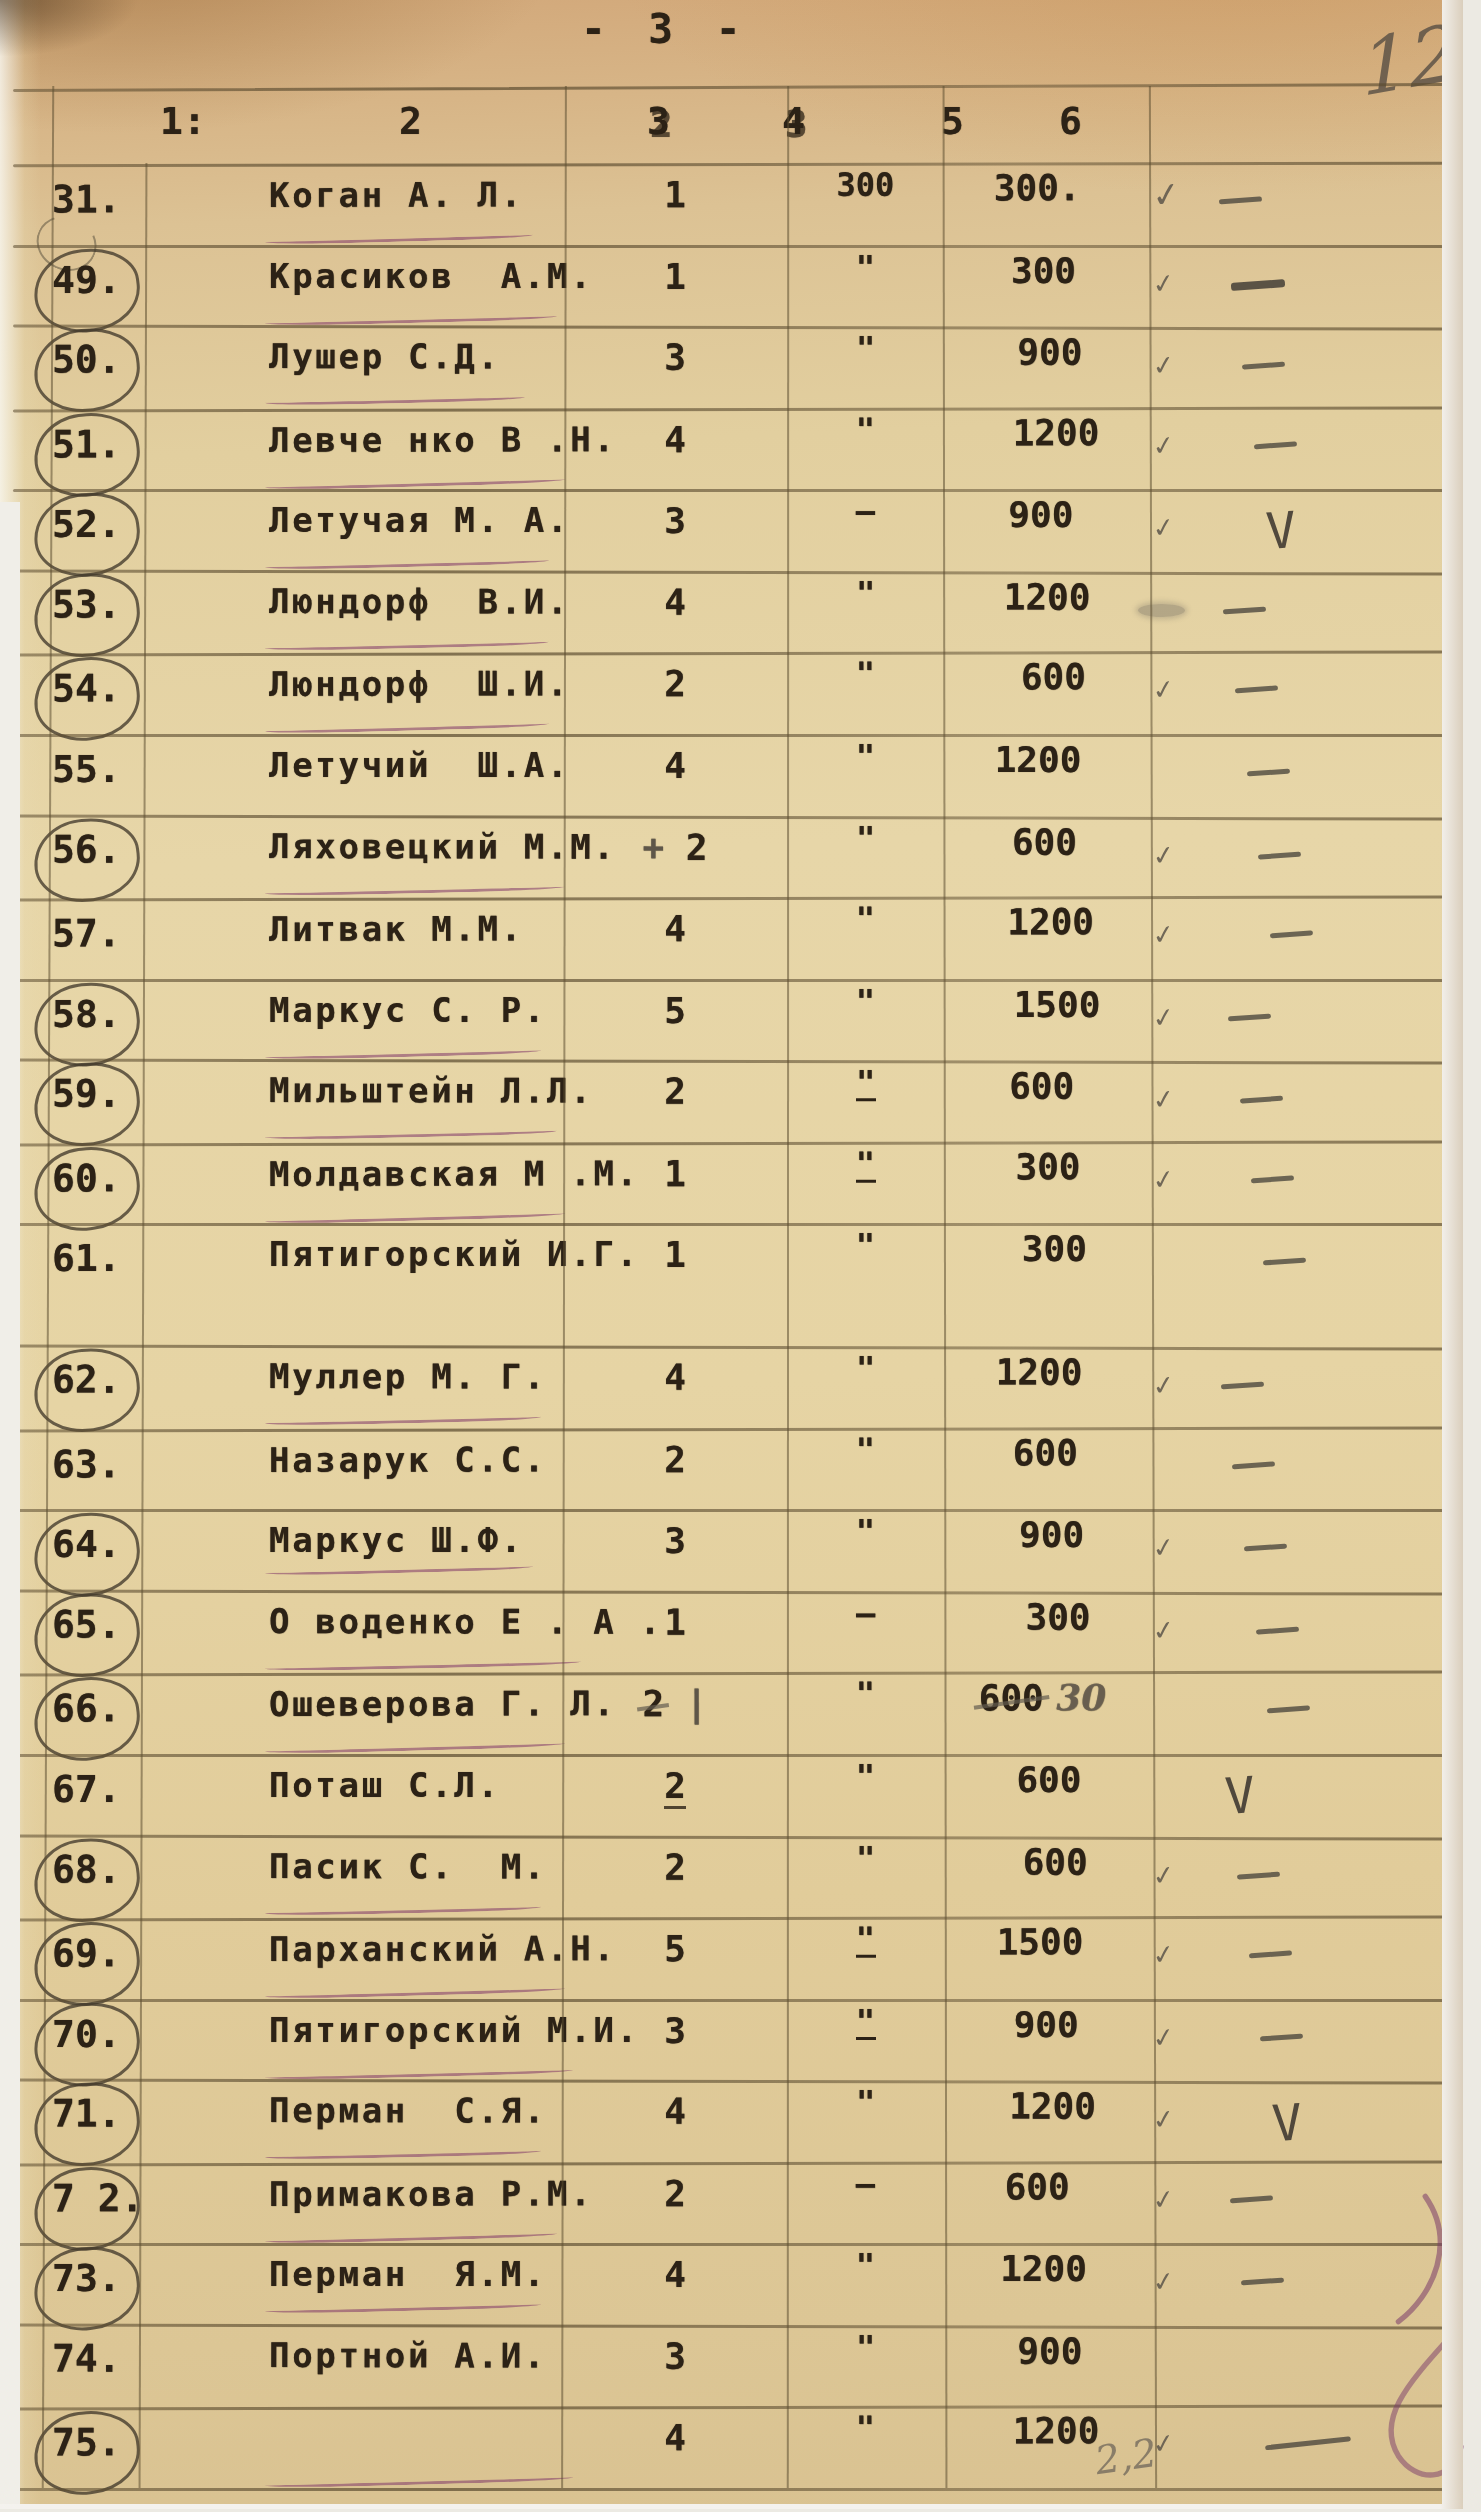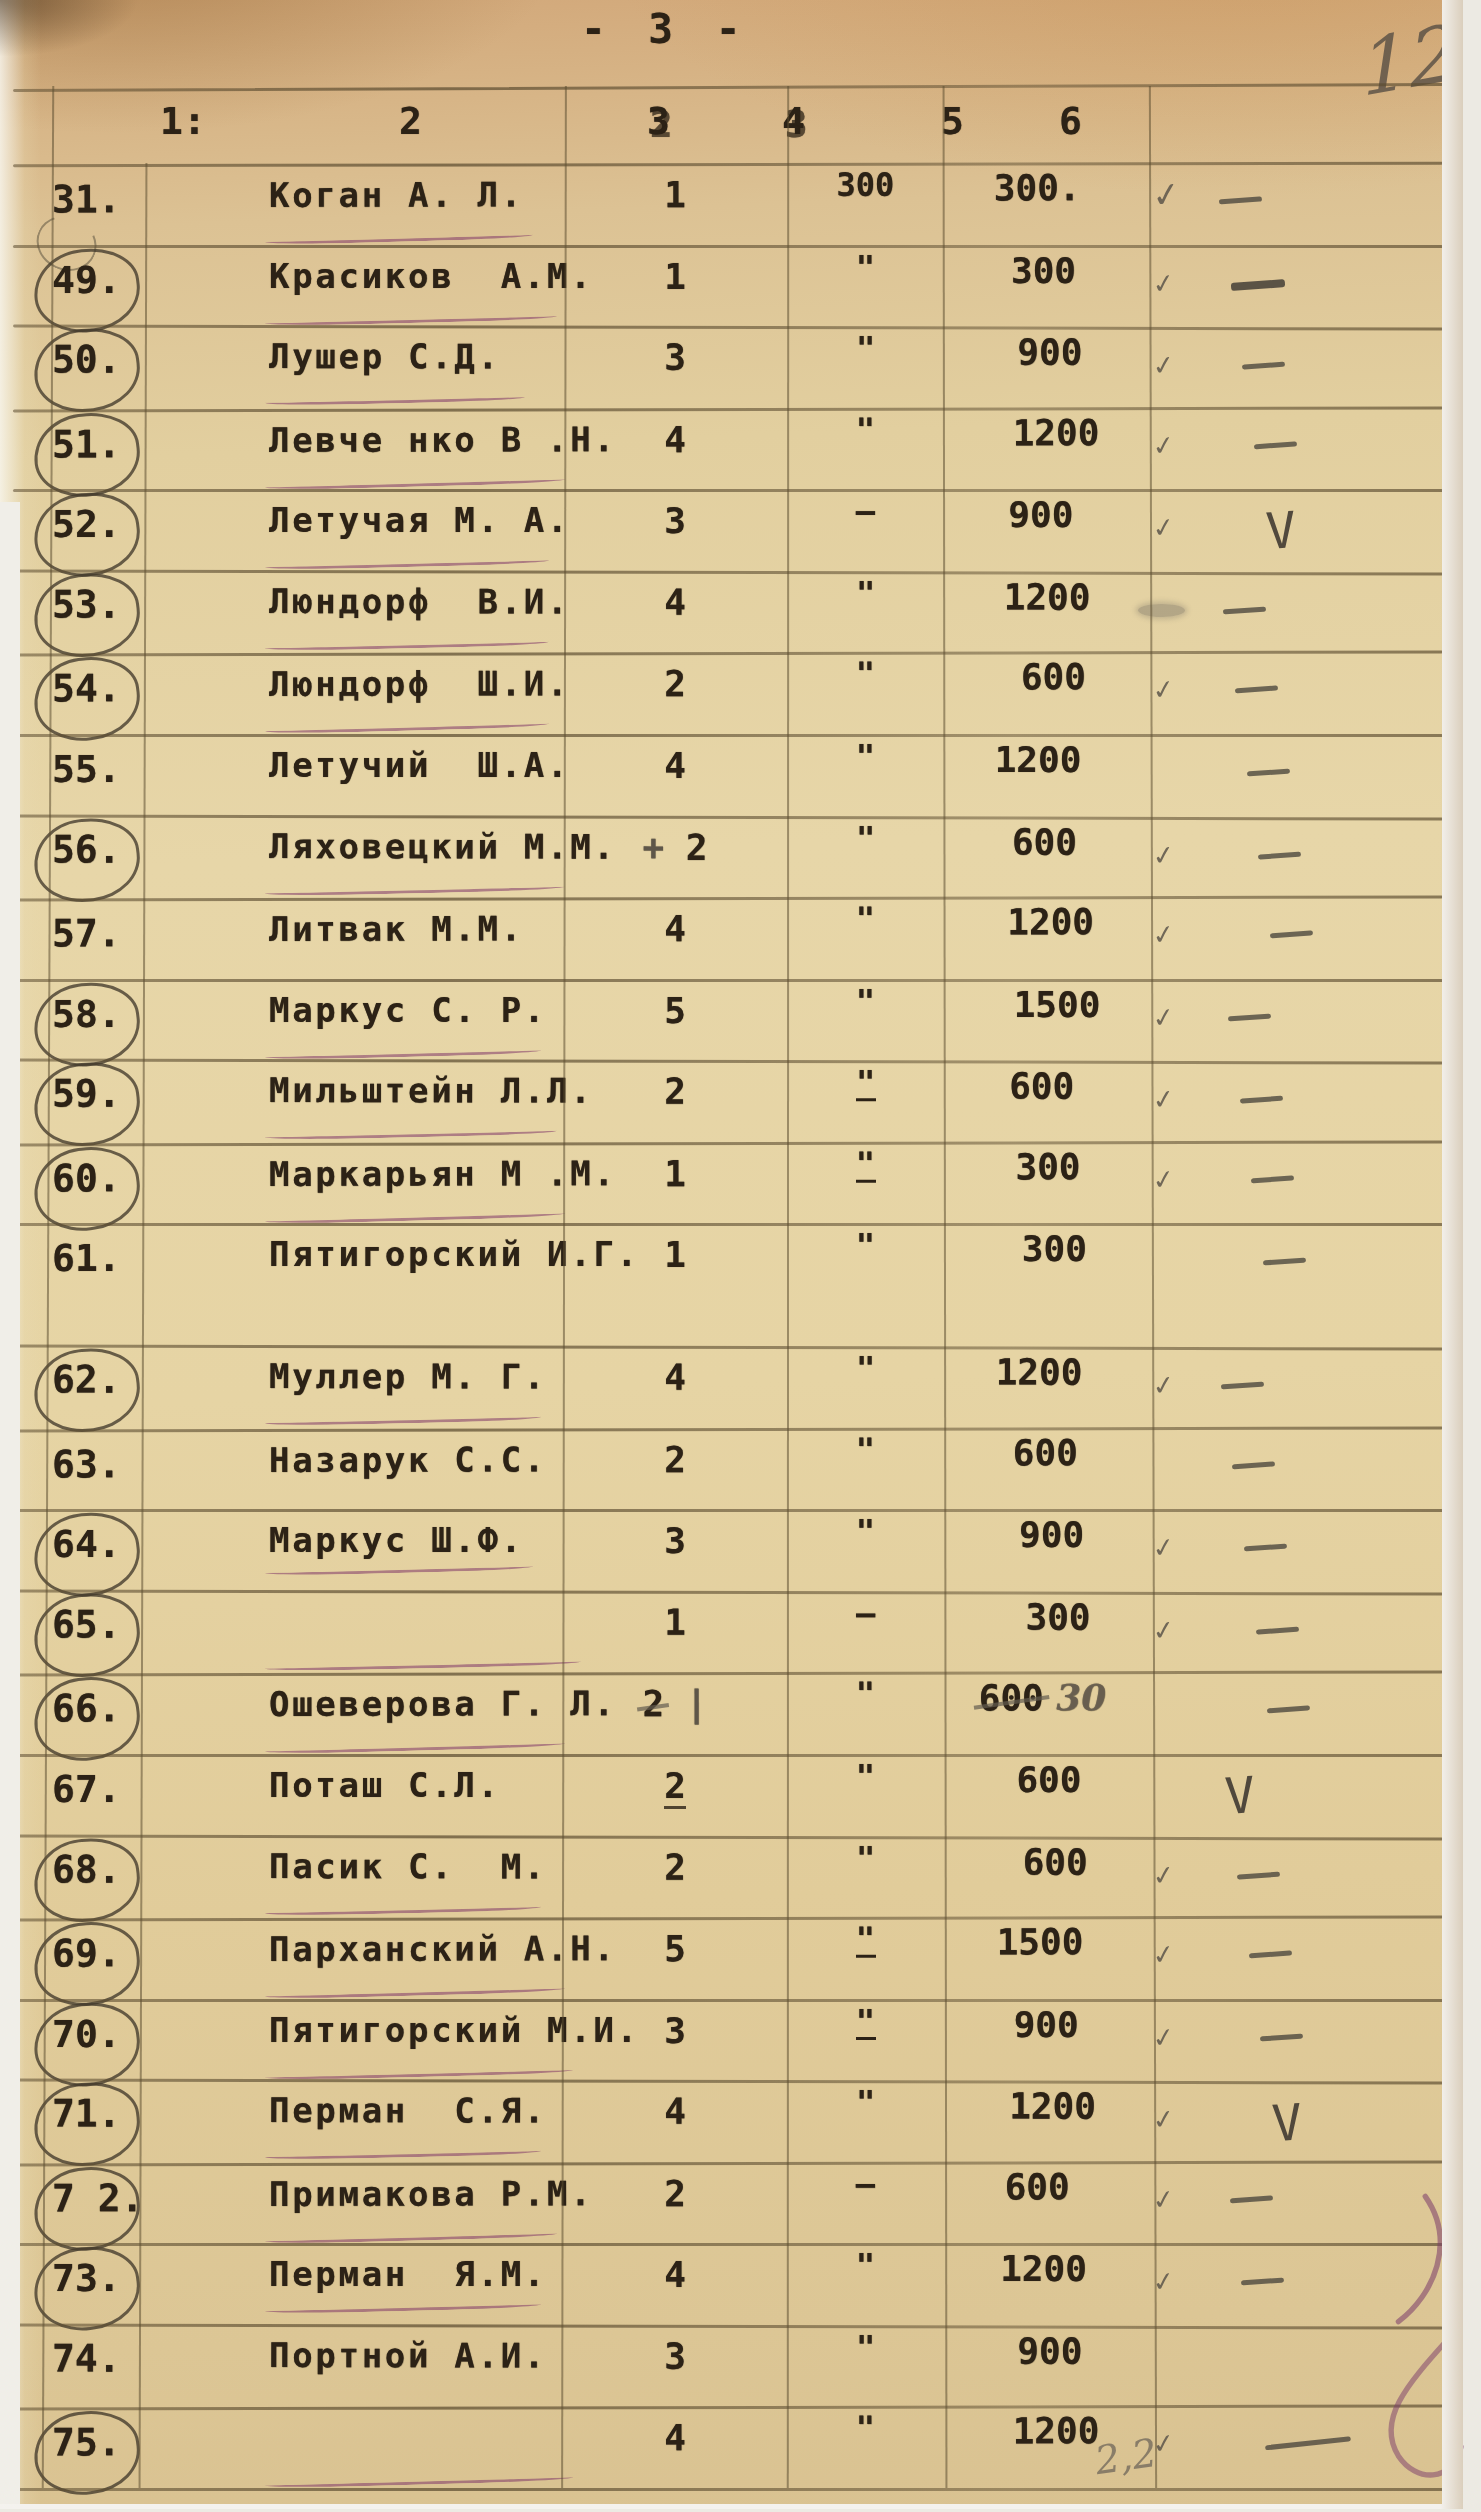--- a/index.html
+++ b/index.html
@@ -248,21 +248,21 @@
         <div class="cell amount typed" style="transform: translateX(-6.3px);"><span>600</span></div>
         <div class="check5 pencil">✓</div>
         <div class="mark6" style="left: 1240px;">
           <span class="dash"></span>
         </div>
       </div>
       <div class="row" style="top: 1142px; height: 82px; transform: rotate(-0.12deg);">
         <div class="hline" style="top: 0px; left: 12.5px;"></div>
         <div class="circle"></div>
         <div class="cell rownum typed">60.</div>
-        <div class="cell name typed">Маркарьян М .М.</div>
+        <div class="cell name typed">Молдавская М .М.</div>
         <div class="ink-underline" style="width: 300px;"></div>
         <div class="cell count typed"><span>1</span></div>
         <div class="cell rate typed"><span>"</span><span style="display: block; width: 20px; height: 3.6px; background: rgb(44, 34, 22); margin: 1.8px auto 0px;"></span></div>
         <div class="cell amount typed" style="transform: translateX(0px);"><span>300</span></div>
         <div class="check5 pencil">✓</div>
         <div class="mark6" style="left: 1251px;">
           <span class="dash"></span>
         </div>
       </div>
       <div class="row" style="top: 1223px; height: 82px; transform: rotate(0deg);">
@@ -312,20 +312,21 @@
         <div class="cell amount typed" style="transform: translateX(3.6px);"><span>900</span></div>
         <div class="check5 pencil">✓</div>
         <div class="mark6" style="left: 1244px;">
           <span class="dash"></span>
         </div>
       </div>
       <div class="row" style="top: 1591px; height: 82px; transform: rotate(0.12deg);">
         <div class="hline" style="top: 0px; left: 12.5px;"></div>
         <div class="circle"></div>
         <div class="cell rownum typed">65.</div>
+        <div class="cell name typed">О воденко Е . А .</div>
         <div class="ink-underline" style="width: 316px;"></div>
         <div class="cell count typed"><span>1</span></div>
         <div class="cell rate typed">–</div>
         <div class="cell amount typed" style="transform: translateX(10px);"><span>300</span></div>
         <div class="check5 pencil">✓</div>
         <div class="mark6" style="left: 1256px;">
           <span class="dash"></span>
         </div>
       </div>
       <div class="row" style="top: 1672px; height: 82px; transform: rotate(-0.12deg);">

